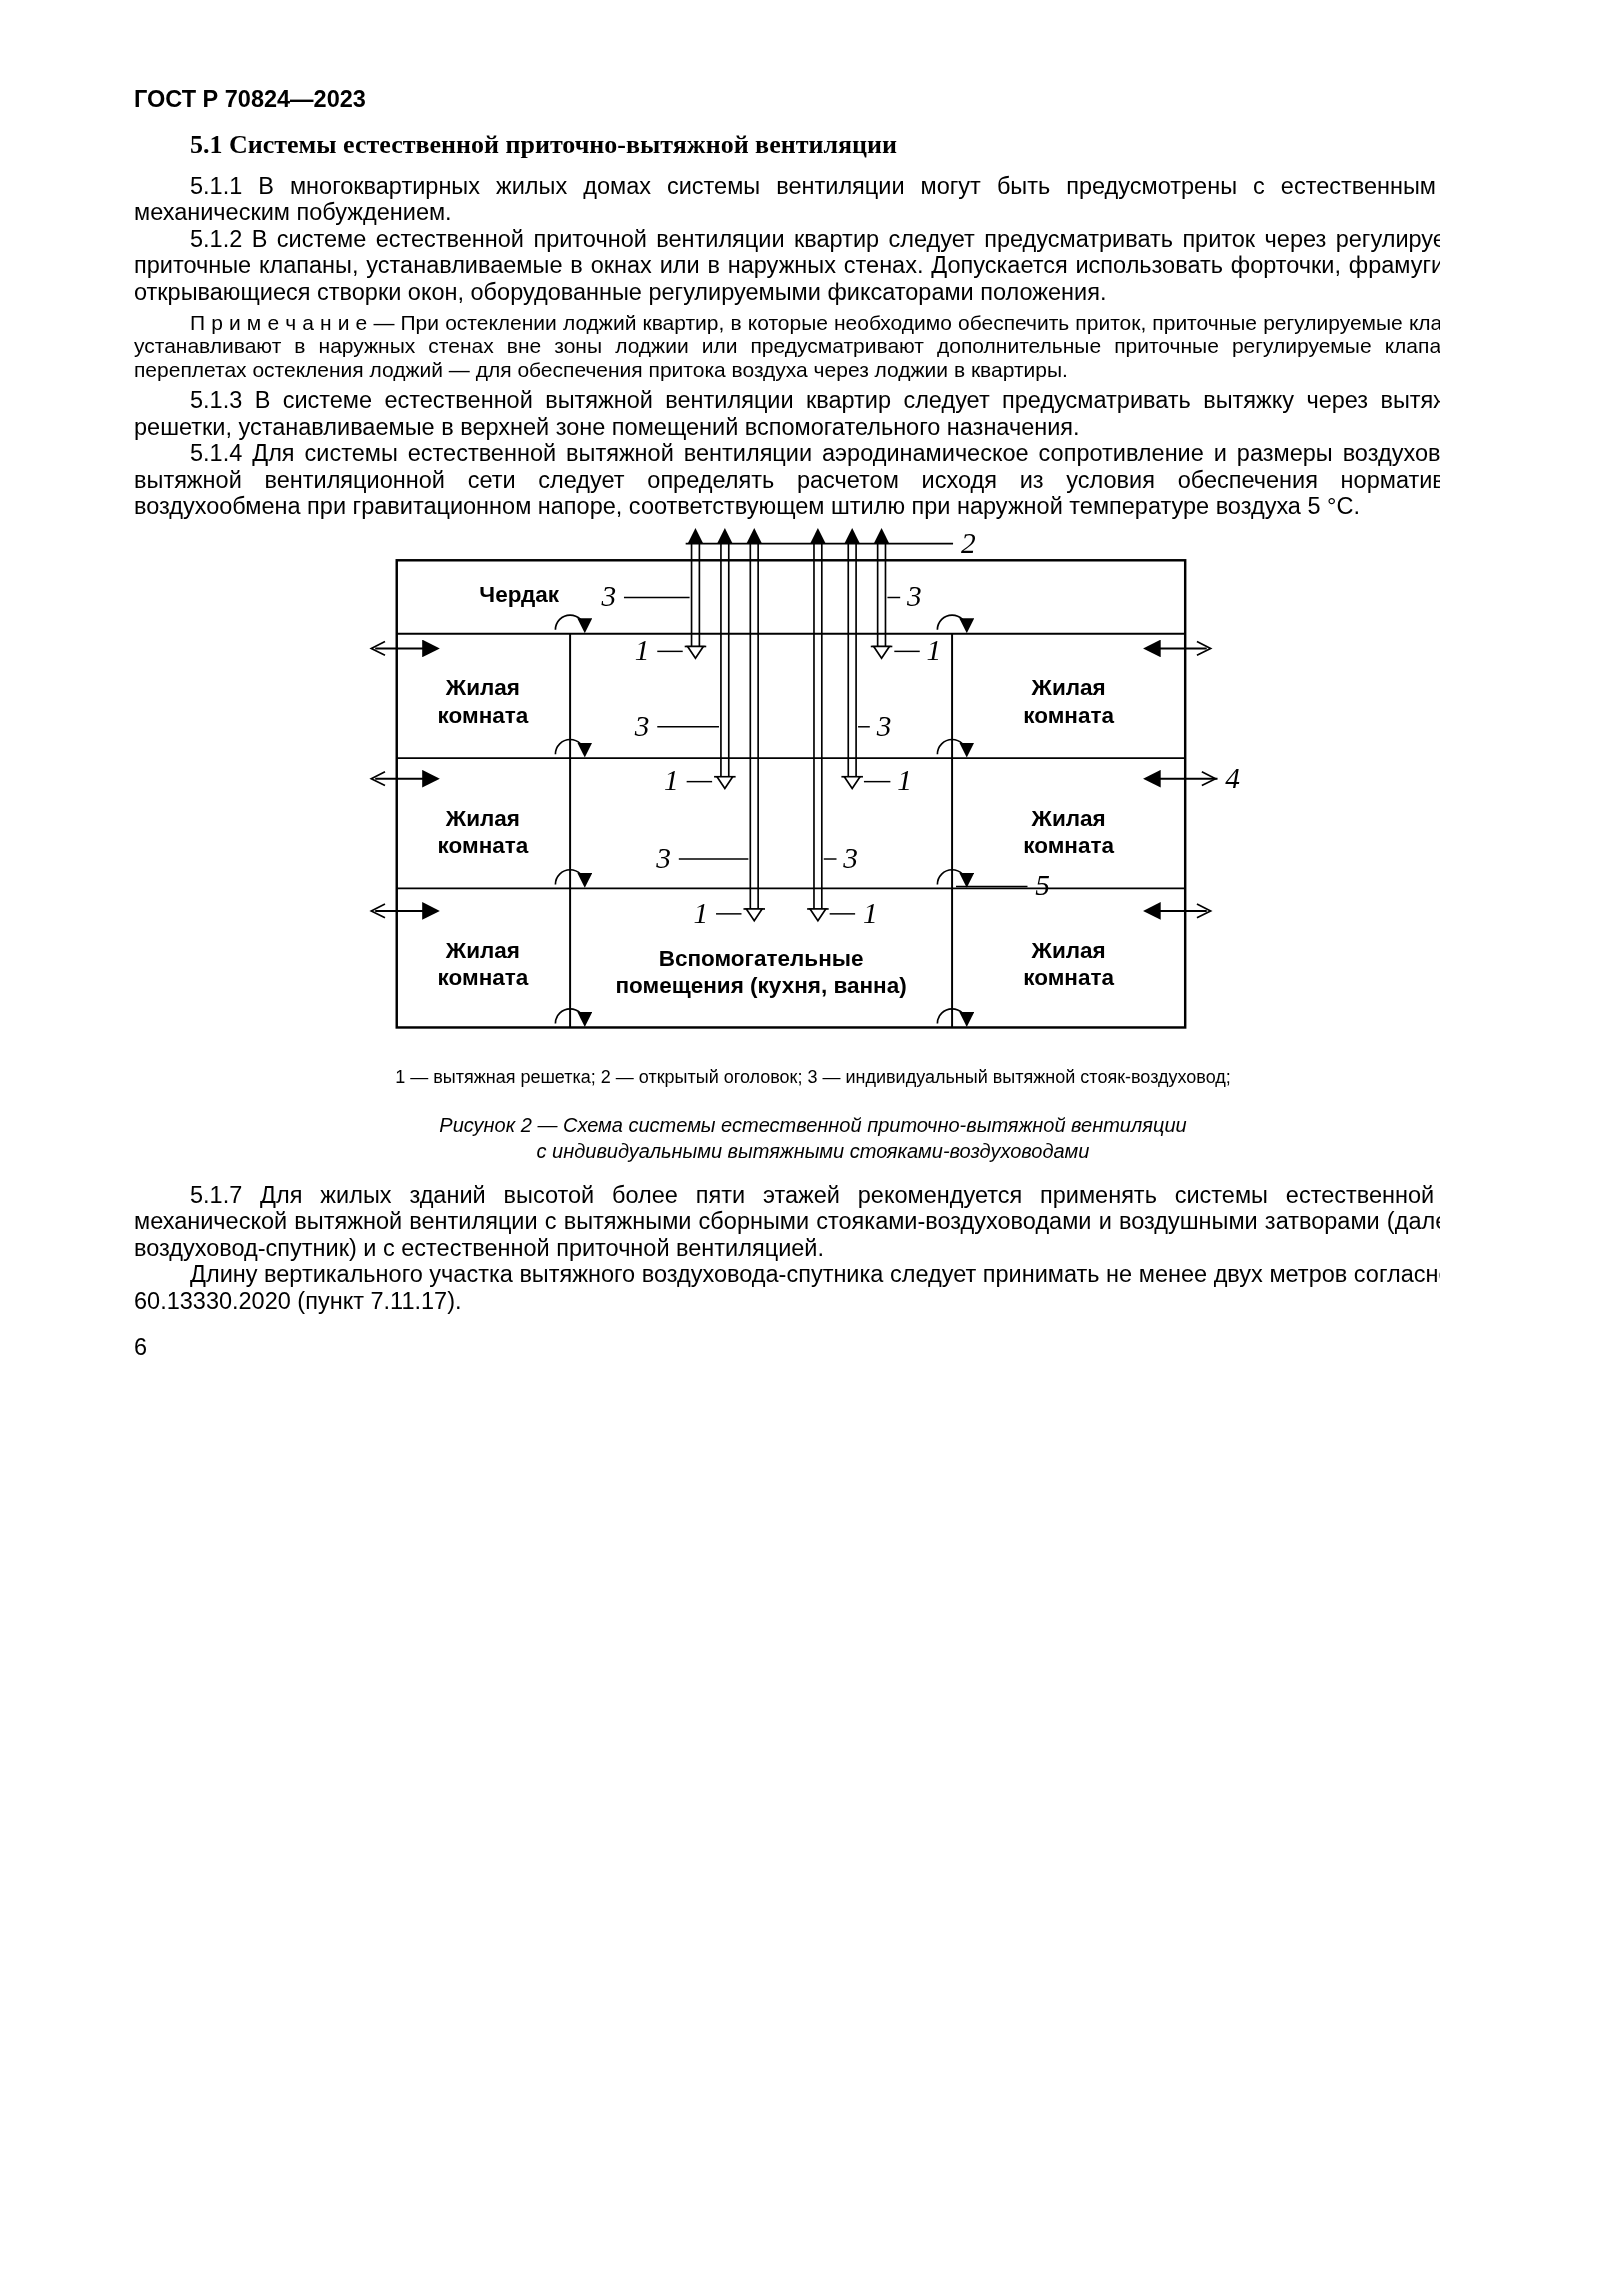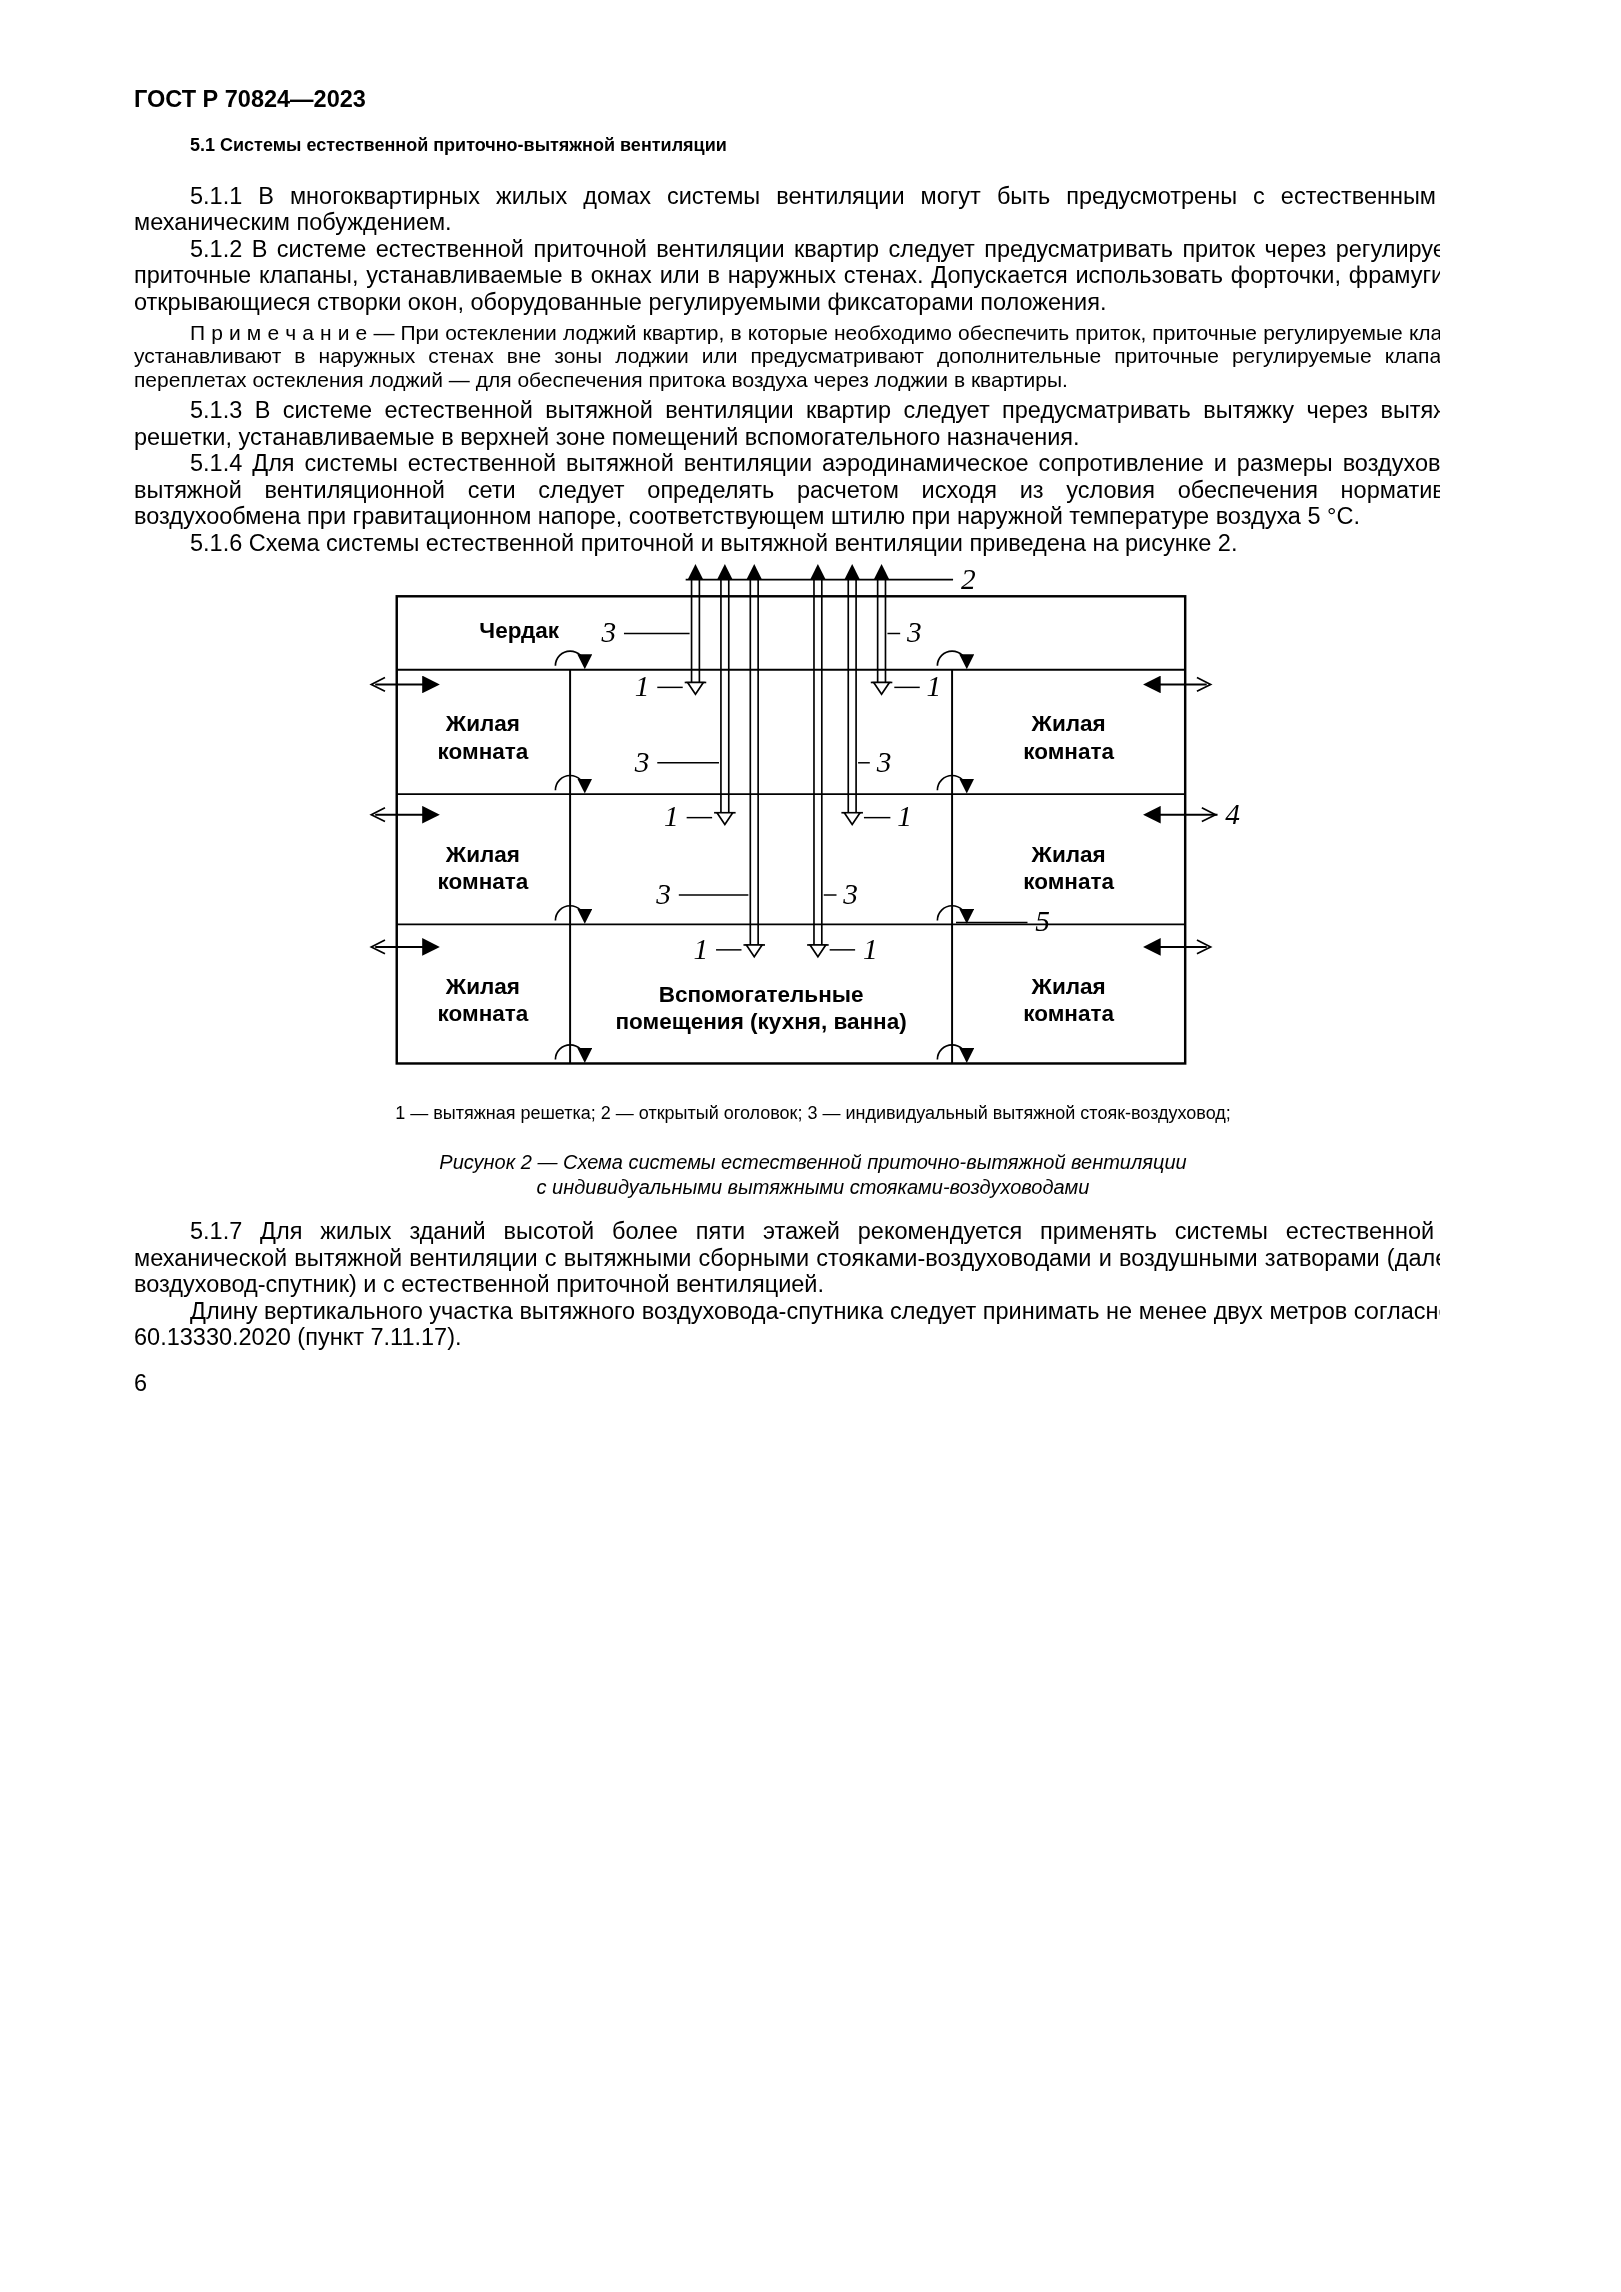--- a/index.html
+++ b/index.html
@@ -14,22 +14,22 @@
   .content {
     position:absolute;
     left:134px; top:86px;
     width:1358px;
   }
   .doc-header {
     font-size:23.5px; font-weight:bold; line-height:26.5px;
     margin:0 0 19.6px 0;
   }
   .section-title {
-    font-size:18px; font-weight:bold; line-height:26.5px;
-    margin:0 0 24px 0; text-indent:56px;
+    font-size:26px; font-weight:bold; line-height:26.5px;
+    margin:0 0 14px 0; text-indent:56px;font-family:Liberation Serif, serif;
   }
   p.body-par {
     font-size:23.5px; line-height:26.5px;
     margin:0; text-align:justify; text-indent:56px;
   }
   p.note-par {
     font-size:21px; line-height:23.5px;
     margin:5.9px 0; text-align:justify; text-indent:56px;
   }
   .figure-block { margin-top:5.9px; text-align:center; }
@@ -62,21 +62,20 @@
 
     <div class="doc-header">ГОСТ Р 70824—2023</div>
 
     <div class="section-title">5.1 Системы естественной приточно-вытяжной вентиляции</div>
 
     <p class="body-par">5.1.1 В многоквартирных жилых домах системы вентиляции могут быть предусмотрены с естественным или механическим побуждением.</p>
     <p class="body-par">5.1.2 В системе естественной приточной вентиляции квартир следует предусматривать приток через регулируемые приточные клапаны, устанавливаемые в окнах или в наружных стенах. Допускается использовать форточки, фрамуги или открывающиеся створки окон, оборудованные регулируемыми фиксаторами положения.</p>
     <p class="note-par">П р и м е ч а н и е  — При остеклении лоджий квартир, в которые необходимо обеспечить приток, приточные регулируемые клапаны устанавливают в наружных стенах вне зоны лоджии или предусматривают дополнительные приточные регулируемые клапаны в переплетах остекления лоджий — для обеспечения притока воздуха через лоджии в квартиры.</p>
     <p class="body-par">5.1.3 В системе естественной вытяжной вентиляции квартир следует предусматривать вытяжку через вытяжные решетки, устанавливаемые в верхней зоне помещений вспомогательного назначения.</p>
     <p class="body-par">5.1.4 Для системы естественной вытяжной вентиляции аэродинамическое сопротивление и размеры воздуховодов вытяжной вентиляционной сети следует определять расчетом исходя из условия обеспечения нормативного воздухообмена при гравитационном напоре, соответствующем штилю при наружной температуре воздуха 5 °С.</p>
-    <p class="body-par">5.1.6 Схема системы естественной приточной и вытяжной вентиляции приведена на рисунке 2.</p>
 
     <div class="figure-block">
       <svg width="892" height="524" viewBox="0 0 910 535" xmlns="http://www.w3.org/2000/svg">
         <defs>
           <marker id="arrowhead" markerWidth="9" markerHeight="9" refX="7" refY="4.5" orient="auto">
             <path d="M0,0 L9,4.5 L0,9 Z" fill="#000"></path>
           </marker>
         </defs>
 
         <g>

